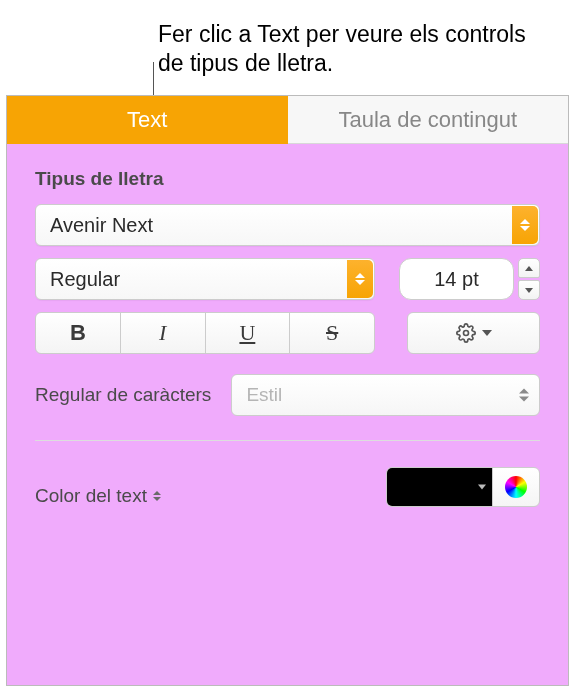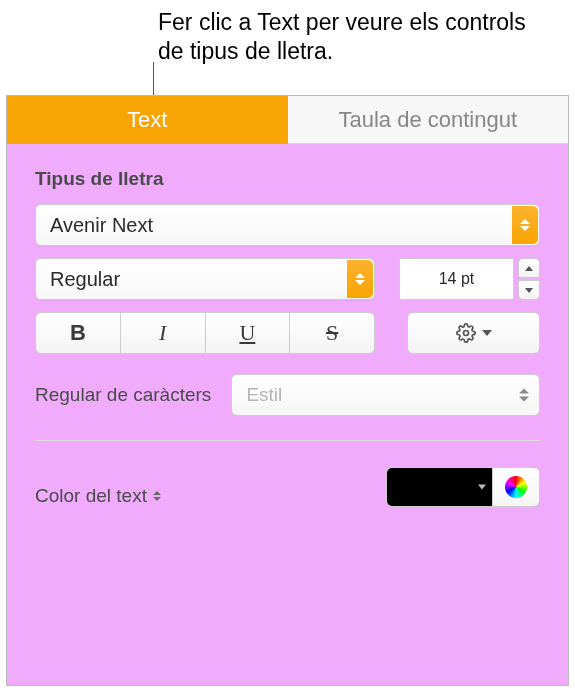--- a/index.html
+++ b/index.html
@@ -9,21 +9,21 @@
       font-family: -apple-system, BlinkMacSystemFont, "Helvetica Neue", Arial, sans-serif;
     }
     body {
       width: 575px;
       height: 692px;
       background: #fff;
       position: relative;
     }
     .callout {
       position: absolute;
-      top: 8px;
+      top: 20px;
       left: 158px;
       font-size: 23px;
       line-height: 1.25;
       color: #000;
       width: 380px;
     }
     .callout-line {
       position: absolute;
       top: 62px;
       left: 153px;
@@ -124,26 +124,26 @@
       margin-bottom: 0;
     }
     .size-stepper {
       flex: 1;
       display: flex;
       height: 42px;
     }
     .size-field {
       flex: 1;
       border: 1px solid #ccc;
-      border-radius: 2px;
+      border-radius: 12px;
       background: #fff;
       display: flex;
       align-items: center;
       justify-content: center;
-      font-size: 16px;
+      font-size: 20px;
       color: #2a2a2a;
     }
     .stepper-buttons {
       width: 22px;
       display: flex;
       flex-direction: column;
       margin-left: 4px;
       gap: 2px;
     }
     .stepper-btn {

